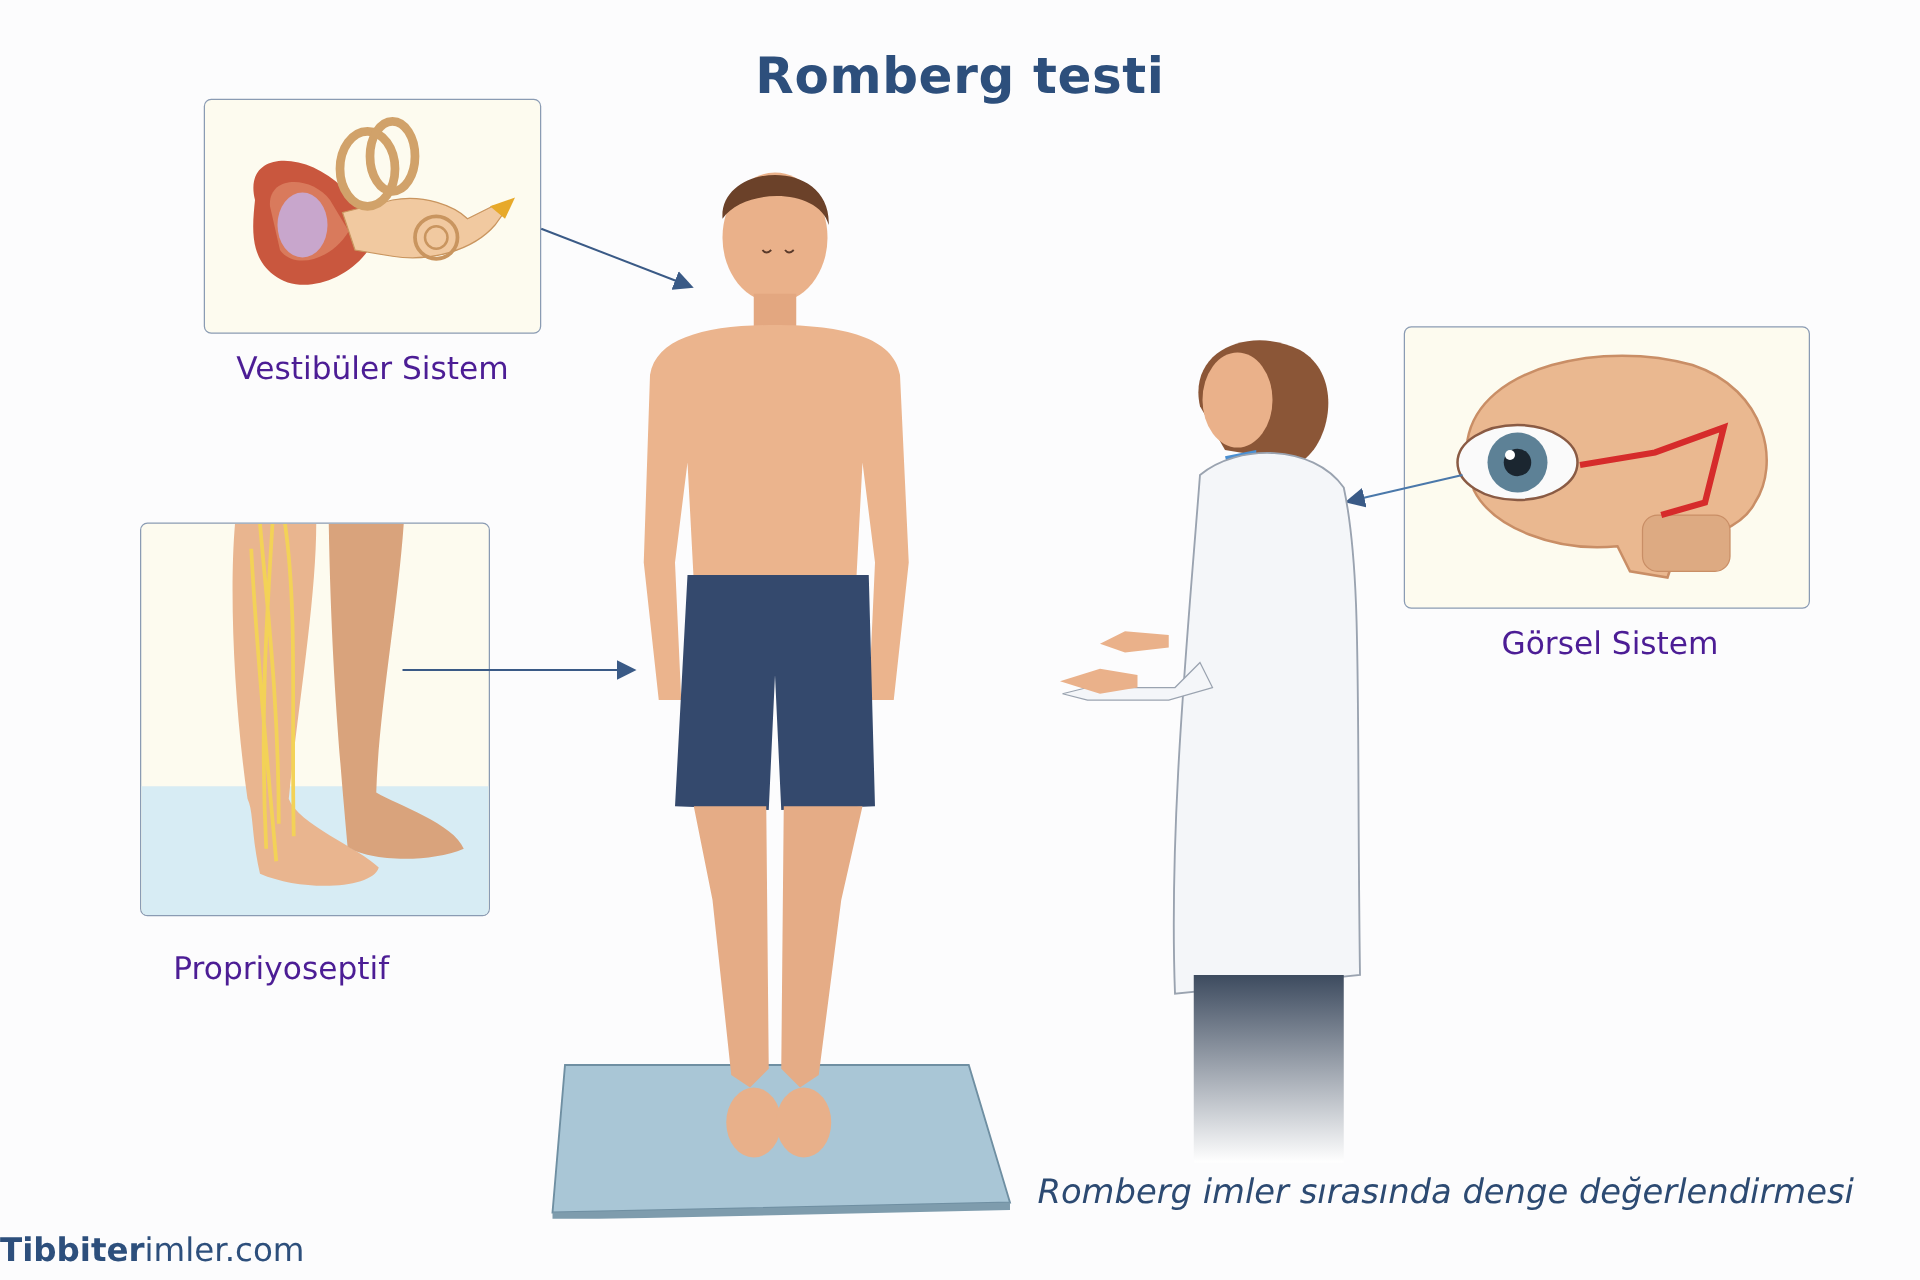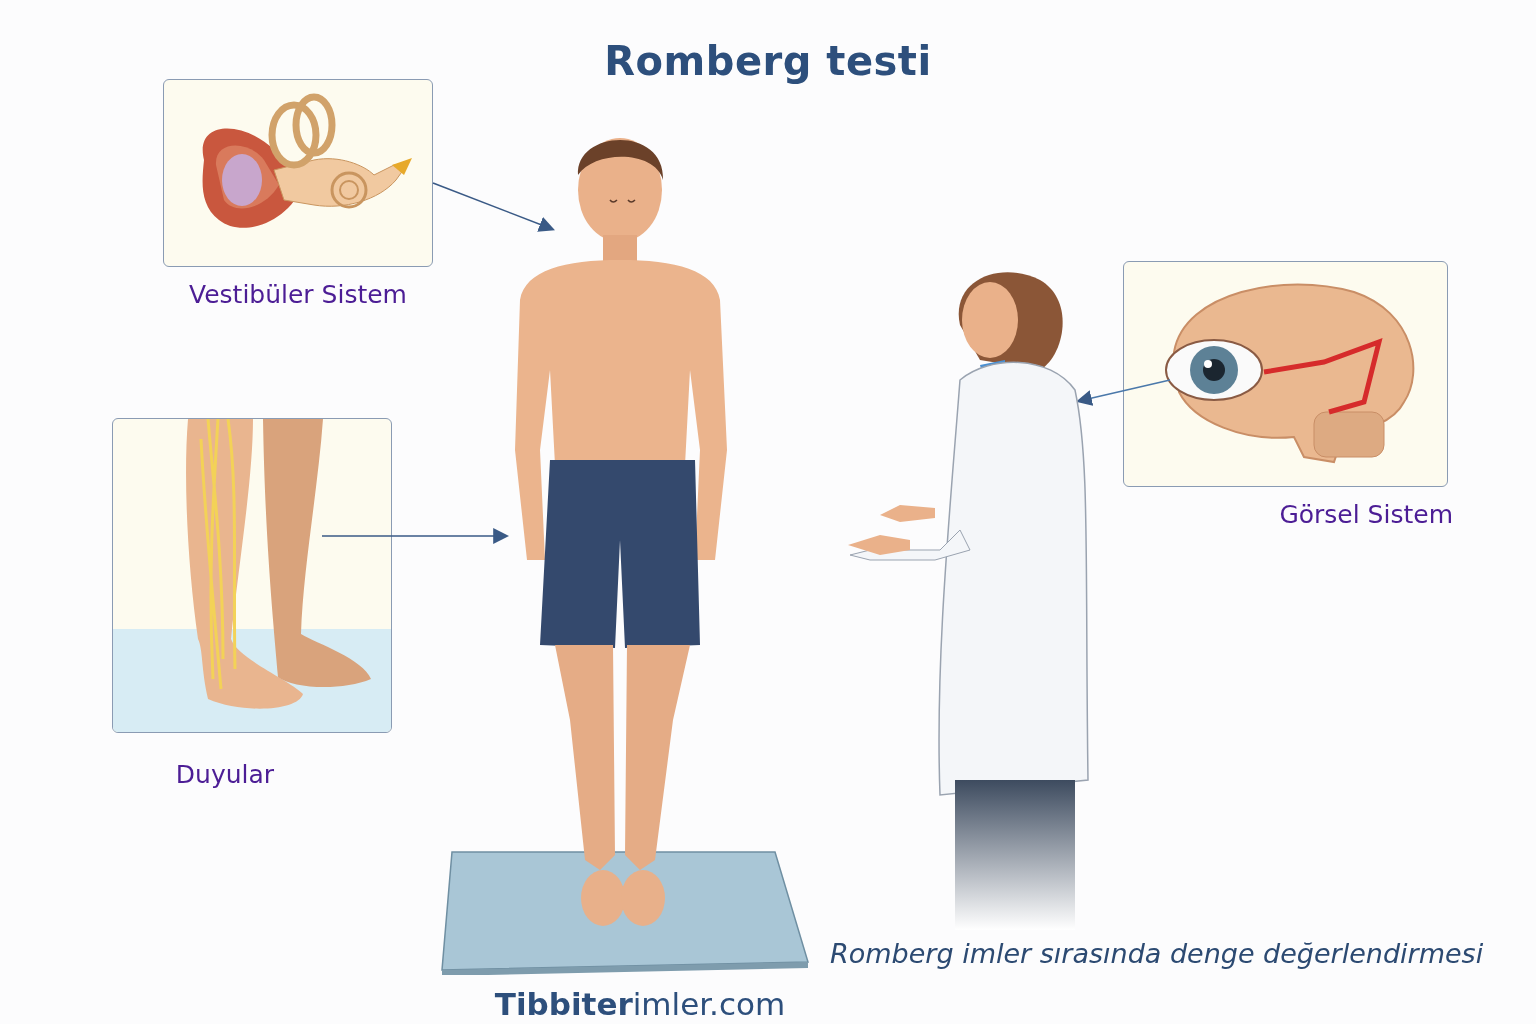--- a/index.html
+++ b/index.html
@@ -2,21 +2,21 @@
 <html><head>
 <meta charset="utf-8">
 <style>
   html,body{margin:0;padding:0;}
   body{width:1536px;height:1024px;background:#fcfcfd;position:relative;overflow:hidden;font-family:"DejaVu Sans","Liberation Sans",sans-serif;color:#2c4a72;}
   .abs{position:absolute;}
   .title{left:0;width:1536px;top:38px;text-align:center;font-size:40px;font-weight:bold;color:#2d4f7c;letter-spacing:0.5px;}
   .panel{border:1.5px solid #8a9bb3;border-radius:6px;background:#fdfbef;overflow:hidden;}
   .label{font-size:25px;color:#4c1d95;text-align:center;}
   .caption{font-style:italic;font-size:27px;color:#2c4a72;left:830px;top:938px;}
-  .brand{left:0;width:1280px;top:986px;text-align:center;font-size:31px;color:#2d4f7c;}
+  .brand{left:0;width:1280px;top:986px;text-align:left;font-size:26px;color:#2d4f7c;}
   .brand b{font-weight:bold;}
   svg{display:block;}
 </style>
 </head>
 <body>
 
 <div class="abs title">Romberg testi</div>
 
 <div class="abs panel" style="left:163px;top:79px;width:268px;height:186px;">
   <svg width="268" height="186" viewBox="0 0 268 186">
@@ -35,35 +35,35 @@
 
 <div class="abs panel" style="left:112px;top:418px;width:278px;height:313px;">
   <svg width="278" height="313" viewBox="0 0 278 313">
     <rect x="0" y="210" width="278" height="103" fill="#d7ecf4"></rect>
     <path d="M75 0 L140 0 C140 60 125 150 118 220 C125 240 175 260 190 275 C185 292 130 295 95 280 C88 250 90 230 85 220 C75 150 70 60 75 0Z" fill="#e9b58f"></path>
     <path d="M95 0 C100 60 110 140 110 240 M105 0 C100 80 95 160 100 260 M115 0 C125 70 120 150 122 250 M88 20 C92 100 100 180 108 270" stroke="#f3d257" stroke-width="3" fill="none"></path>
     <path d="M150 0 L210 0 C205 70 190 150 188 215 C205 225 250 240 258 260 C230 272 180 270 165 258 C160 200 152 120 150 0Z" fill="#d9a37c"></path>
   </svg>
 </div>
 <div class="abs label" style="left:100px;top:756px;width:250px;line-height:38px;">
-  <div>Duyular</div>
+  <div>Propriyoseptif</div>
 </div>
 
 <div class="abs panel" style="left:1123px;top:261px;width:323px;height:224px;">
   <svg width="323" height="224" viewBox="0 0 323 224">
     <path d="M50 90 C60 30 160 10 230 30 C290 50 300 110 280 140 C270 160 240 170 220 170 L210 200 L180 195 L170 175 C120 180 70 160 55 130Z" fill="#eab890" stroke="#c98e66" stroke-width="2"></path>
     <rect x="190" y="150" width="70" height="45" rx="12" fill="#ddaa82" stroke="#c98e66"></rect>
     <path d="M140 110 L200 100 L255 80 L240 140 L205 150" stroke="#d62b2b" stroke-width="5" fill="none"></path>
     <ellipse cx="90" cy="108" rx="48" ry="30" fill="#fafafa" stroke="#8a5b44" stroke-width="2"></ellipse>
     <circle cx="90" cy="108" r="24" fill="#5d8196"></circle>
     <circle cx="90" cy="108" r="11" fill="#1b2630"></circle>
     <circle cx="84" cy="102" r="4" fill="#fff"></circle>
   </svg>
 </div>
-<div class="abs label" style="left:1123px;top:500px;width:330px;text-align:right;">Görsel Sistem</div>
+<div class="abs label" style="left:1123px;top:500px;width:330px;">Görsel Sistem</div>
 
 <svg class="abs" style="left:0;top:0;" width="1536" height="1024">
   <defs>
     <marker id="ah" markerWidth="10" markerHeight="10" refX="8" refY="5" orient="auto">
       <path d="M0 0 L10 5 L0 10Z" fill="#3a5a86"></path>
     </marker>
   </defs>
   <line x1="433" y1="183" x2="552" y2="229" stroke="#3a5a86" stroke-width="1.6" marker-end="url(#ah)"></line>
   <line x1="322" y1="536" x2="506" y2="536" stroke="#3a5a86" stroke-width="1.6" marker-end="url(#ah)"></line>
   <line x1="1170" y1="380" x2="1079" y2="401" stroke="#4a78aa" stroke-width="1.6" marker-end="url(#ah)"></line>

